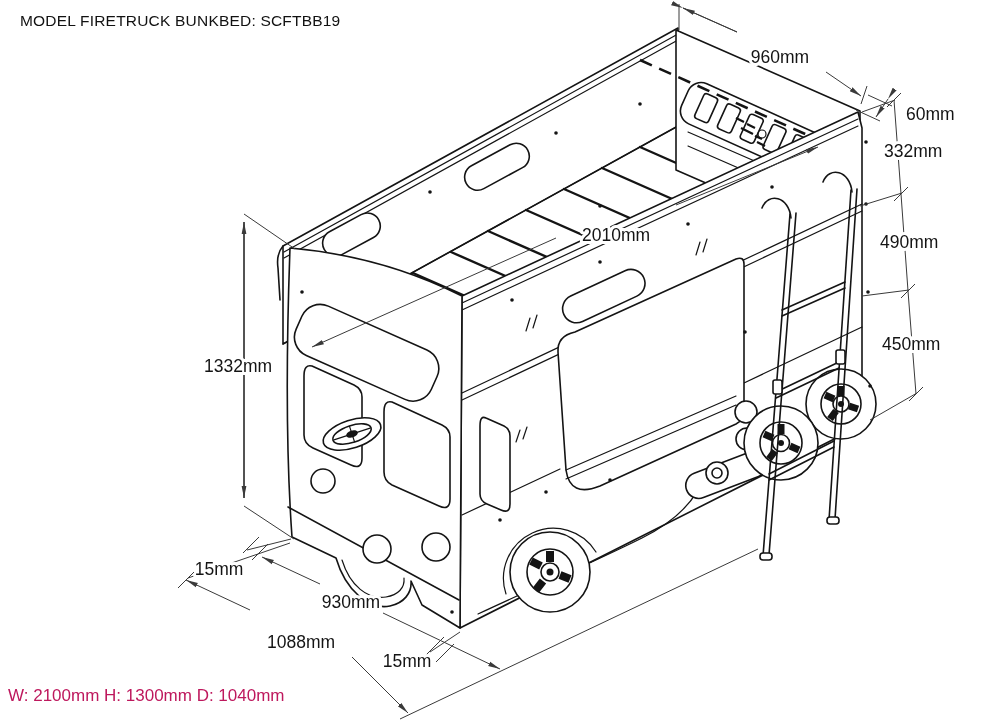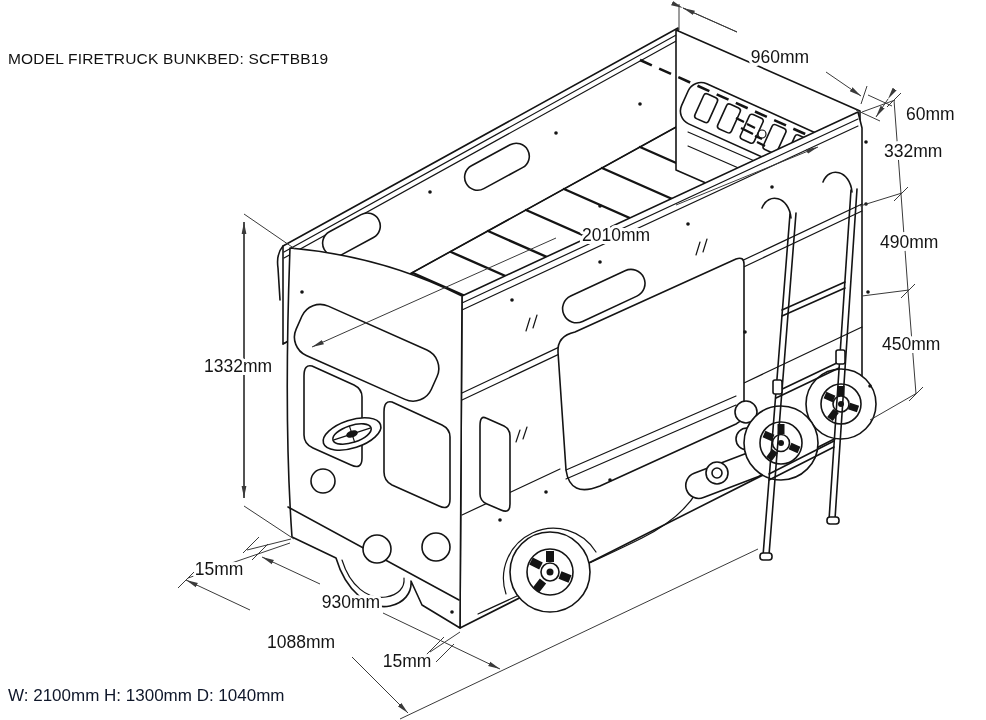--- a/index.html
+++ b/index.html
@@ -5,26 +5,26 @@
   html,body{margin:0;padding:0;background:#ffffff;}
   .canvas{
     position:relative;
     width:986px;height:720px;
     background:#ffffff;
     font-family:"Liberation Sans", sans-serif;
     color:#141414;
     overflow:hidden;
   }
   .page-title{
-    position:absolute;left:8px;top:12px;
-    font-size:15.5px;letter-spacing:.2px;color:#111;margin-top:38px;
+    position:absolute;left:20px;top:12px;
+    font-size:15.5px;letter-spacing:.2px;color:#111;
   }
   .size-summary{
     position:absolute;left:8px;top:686px;
-    font-size:17px;color:#0f172a;
+    font-size:17px;color:#be185d;
   }
   svg{position:absolute;left:0;top:0;}
   .ln{stroke:#141414;fill:none;stroke-width:1.6;stroke-linecap:round;stroke-linejoin:round;}
   .ln2{stroke:#141414;fill:none;stroke-width:1.2;stroke-linecap:round;stroke-linejoin:round;}
   .thick{stroke:#141414;fill:none;stroke-width:2.4;stroke-linecap:round;}
   .white{fill:#ffffff;stroke:#141414;stroke-width:1.6;stroke-linejoin:round;}
   .dim{stroke:#3a3a3a;fill:none;stroke-width:1;}
   .dim-label{
     font-family:"Liberation Sans", sans-serif;
     font-size:17.5px;fill:#141414;

